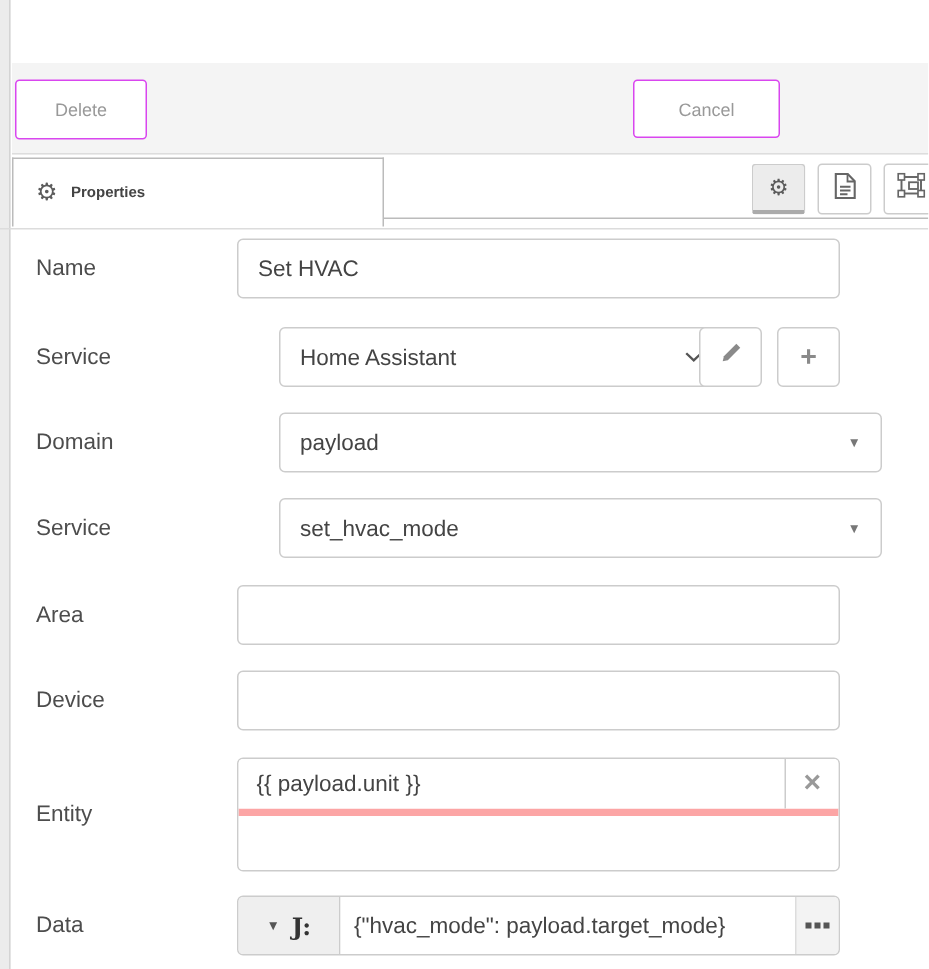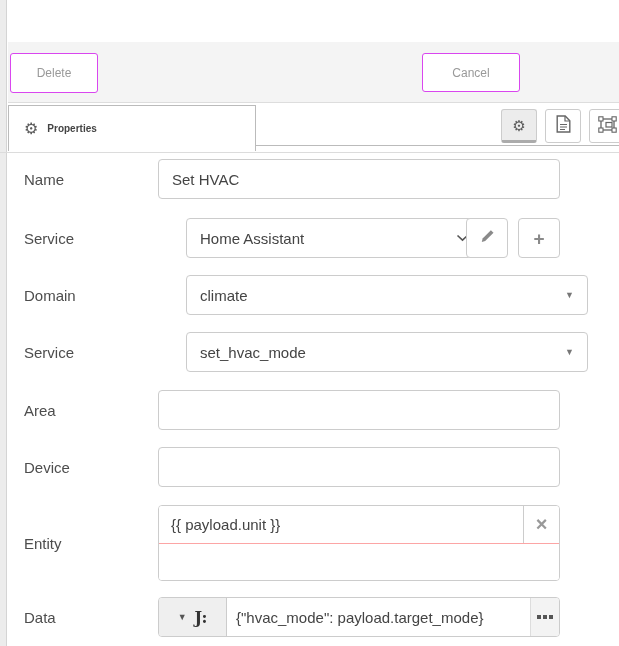--- a/index.html
+++ b/index.html
@@ -43,21 +43,21 @@
   .sel-auto { width:402px; }
   .chev { margin-left:auto; display:flex; align-items:center; }
   .caret { margin-left:auto; font-size:9px; color:#777; }
   .sqbtn { position:absolute; top:0; width:42px; height:40px; background:#fff; border:1px solid #ccc; border-radius:4px; display:flex; align-items:center; justify-content:center; cursor:pointer; }
   .sq-edit { left:466px; }
   .sq-add  { left:518px; }
   .plus-glyph { font-size:19px; font-weight:bold; color:#8a8a8a; line-height:1; }
 
   
   .entity-box { position:absolute; left:158px; top:0; width:402px; height:76px; border:1px solid #ccc; border-radius:4px; background:#fff; overflow:hidden; }
-  .entity-r1 { display:flex; height:38px; border-bottom:1px solid #fca5a5; }
+  .entity-r1 { display:flex; height:38px; border-bottom:5px solid #fca5a5; }
   .entity-r1 input { flex:1; border:none; outline:none; font-family:"Liberation Sans", sans-serif; font-size:15px; color:#444; padding:0 12px; }
   .entity-x { width:36px; border-left:1px solid #ccc; display:flex; align-items:center; justify-content:center; font-size:20px; font-weight:bold; color:#999; cursor:pointer; background:#fff; }
   .entity-r2 { height:37px; }
   .entity-r2 input { width:100%; height:100%; border:none; outline:none; font-family:"Liberation Sans", sans-serif; font-size:15px; padding:0 12px; }
 
   
   .data-box { position:absolute; left:158px; top:0; width:402px; height:40px; border:1px solid #ccc; border-radius:4px; background:#fff; display:flex; overflow:hidden; }
   .data-type { width:68px; background:#efefef; border-right:1px solid #ccc; display:flex; align-items:center; justify-content:center; gap:8px; cursor:pointer; }
   .data-type .caret2 { font-size:9px; color:#555; }
   .type-j { font-family:"DejaVu Serif", serif; font-weight:bold; font-size:16px; color:#333; }
@@ -135,21 +135,21 @@
       </span>
     </div>
     <div class="sqbtn sq-add">
       <span class="plus-glyph">+</span>
     </div>
   </div>
 
   <div class="row" style="top:275px; height:40px;">
     <span class="row-label">Domain</span>
     <div class="selectbox sel-auto">
-      <span>climate</span>
+      <span>payload</span>
       <span class="caret">▼</span>
     </div>
   </div>
 
   <div class="row" style="top:332px; height:40px;">
     <span class="row-label">Service</span>
     <div class="selectbox sel-auto">
       <span>set_hvac_mode</span>
       <span class="caret">▼</span>
     </div>

